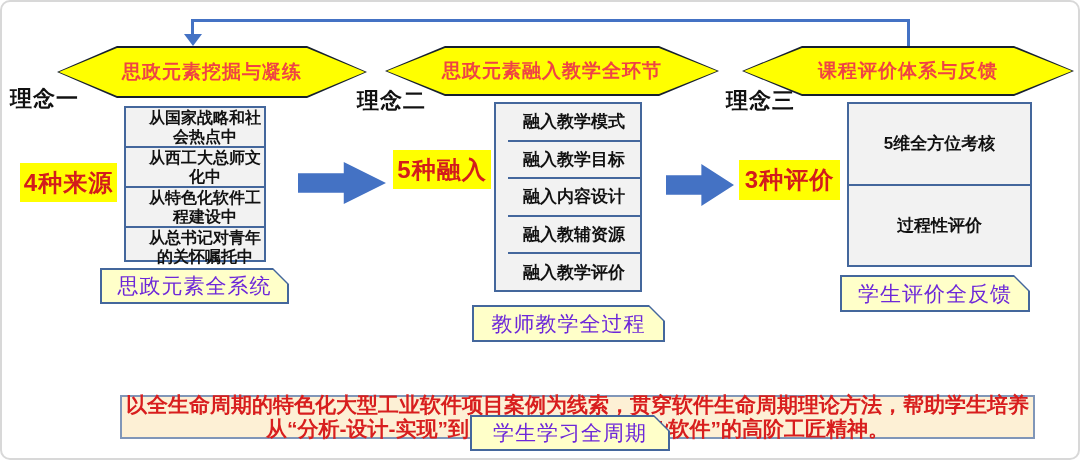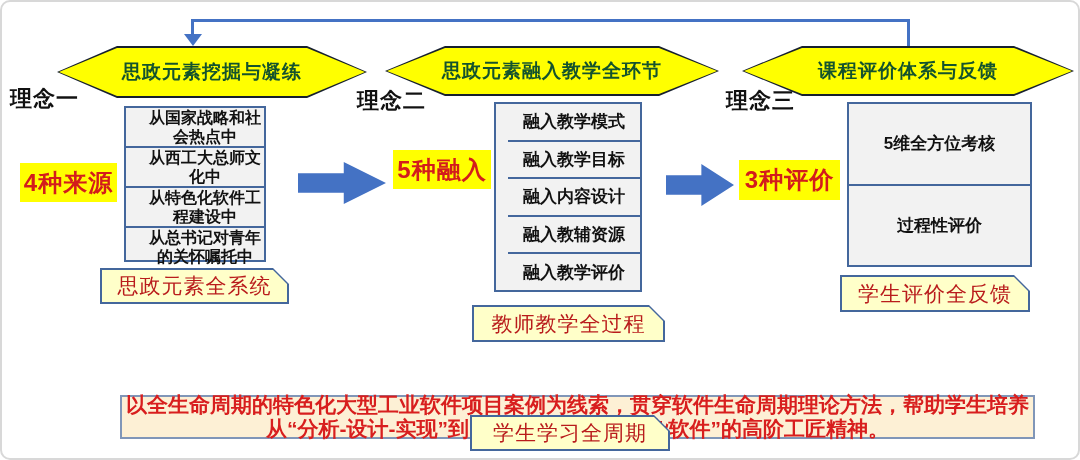--- a/index.html
+++ b/index.html
@@ -27,21 +27,21 @@
   .hex-outer {
     position: absolute;
     background: #17202e;
     clip-path: polygon(0 50%, 60px 0, calc(100% - 60px) 0, 100% 50%, calc(100% - 60px) 100%, 60px 100%);
   }
   .hex-inner {
     position: absolute; inset: 2px;
     background: var(--hexagon_fill);
     clip-path: polygon(0 50%, 58px 0, calc(100% - 58px) 0, 100% 50%, calc(100% - 58px) 100%, 58px 100%);
     display: flex; align-items: center; justify-content: center;
-    font-size: 19px; font-weight: 700; color: #14532d;
+    font-size: 19px; font-weight: 700; color: #ef4444;
     letter-spacing: 1px;
   }
 
   .concept-label {
     position: absolute;
     font-size: 22px; font-weight: 700; color: #111;
     letter-spacing: 1px;
   }
 
   .list {
@@ -83,21 +83,21 @@
     position: absolute;
     background: var(--box_border);
     clip-path: polygon(0 0, calc(100% - 16px) 0, 100% 16px, 100% 100%, 0 100%);
   }
   .tag-inner {
     position: absolute; inset: 2px;
     background: var(--tag_bg);
     clip-path: polygon(0 0, calc(100% - 14px) 0, 100% 14px, 100% 100%, 0 100%);
     display: flex; align-items: center; justify-content: center;
     font-family: "Liberation Serif", serif;
-    font-size: 21px; color: #b91c1c;
+    font-size: 21px; color: #6d28d9;
     letter-spacing: 1px;
   }
 
   .summary-box {
     position: absolute;
     box-sizing: border-box;
     background: var(--summary_bg);
     border: 2px solid #8096b8;
     display: flex; align-items: center; justify-content: center;
   }

